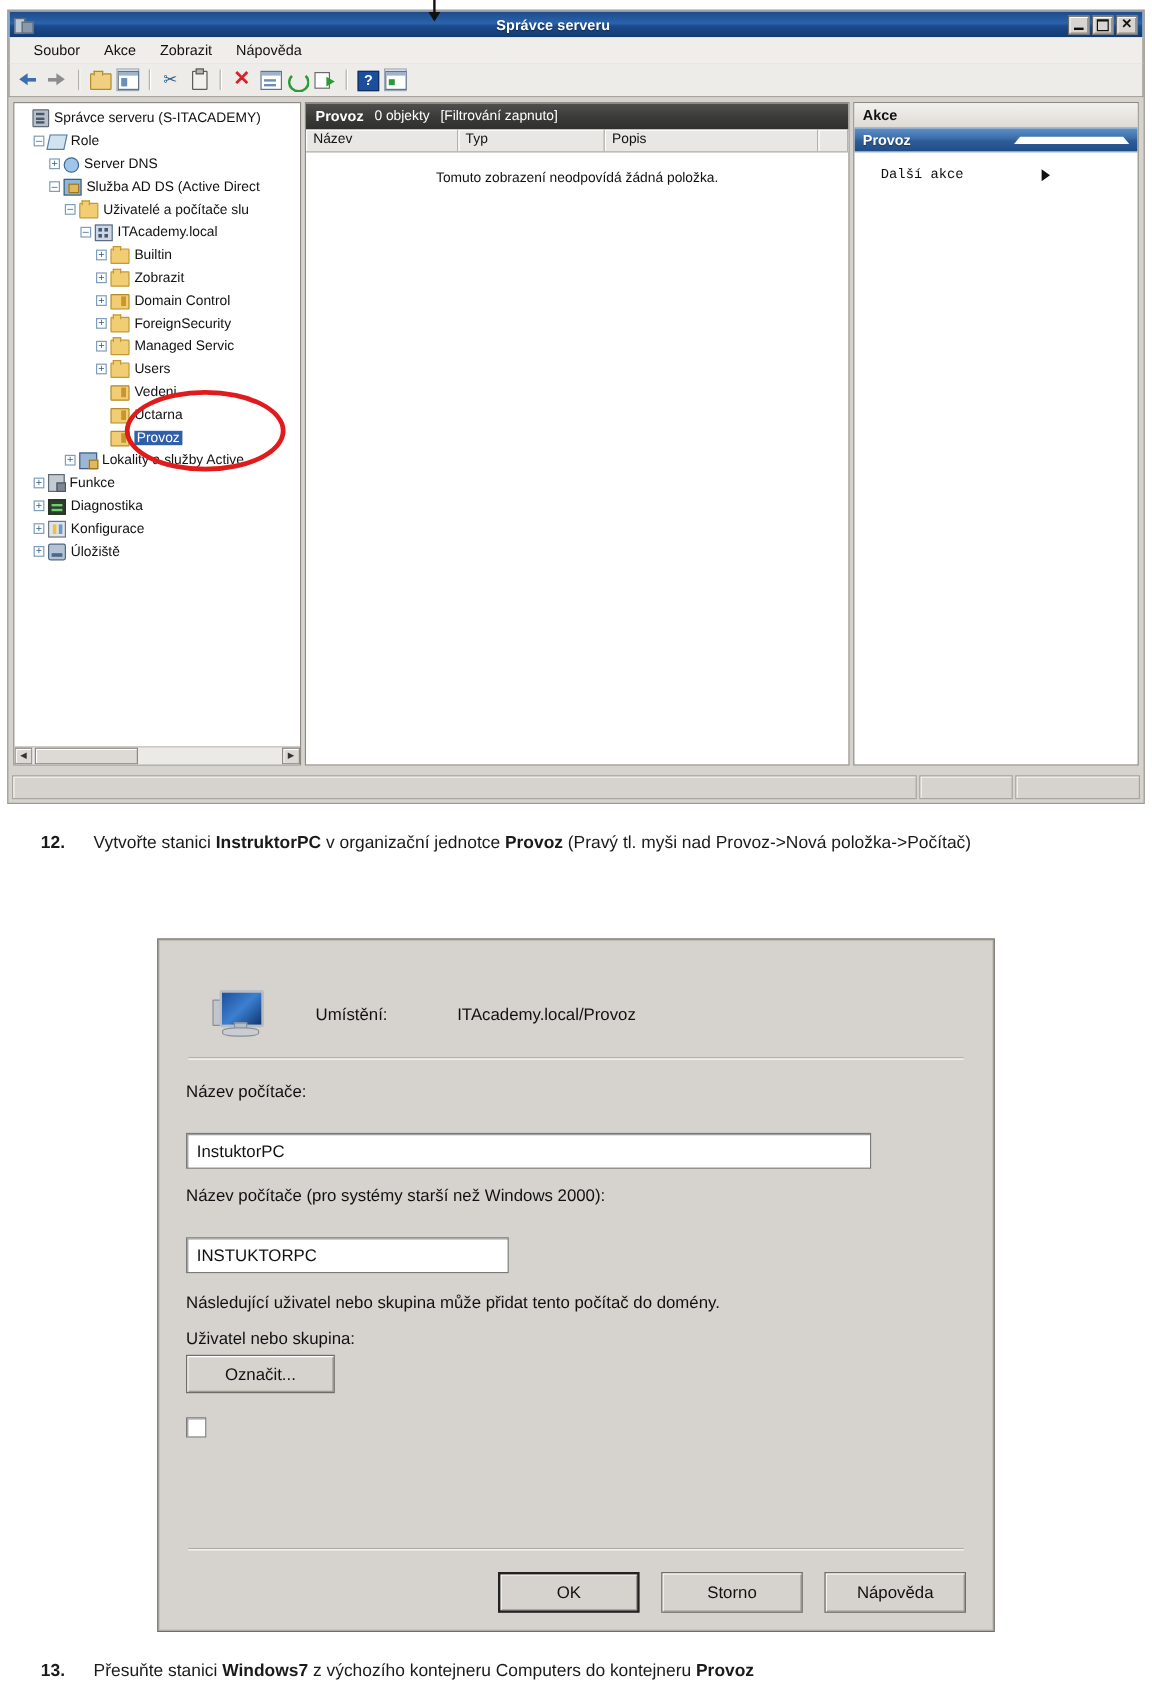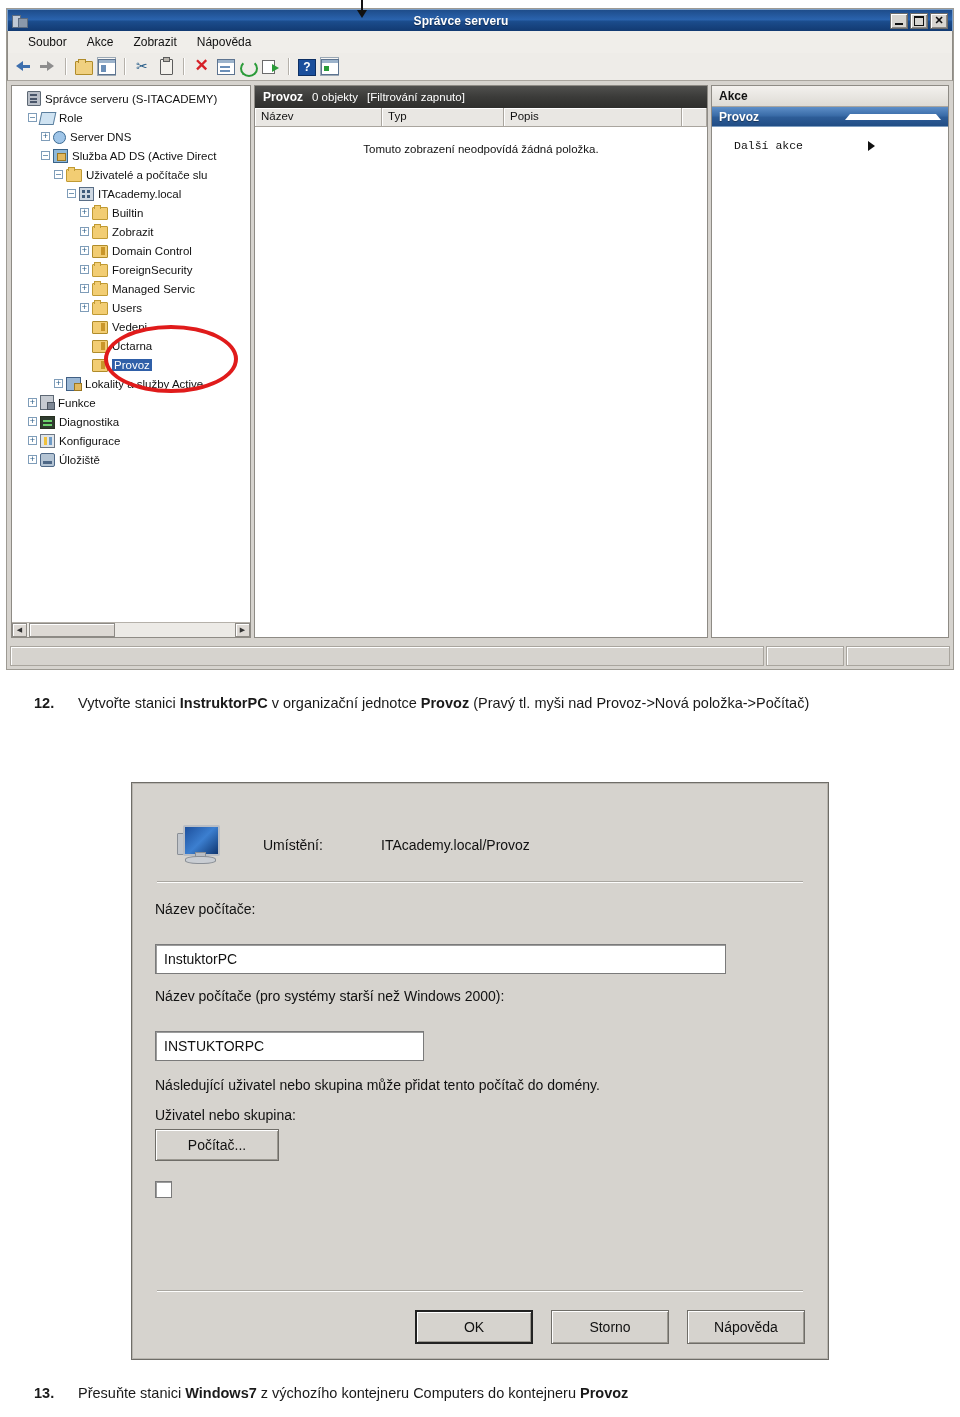--- a/index.html
+++ b/index.html
@@ -544,21 +544,21 @@
       <div class="field-block" style="margin-top:14px;">
         <label class="flabel">Název počítače (pro systémy starší než Windows 2000):</label>
         <div class="ftext w-half">INSTUKTORPC</div>
       </div>
 
       <div class="desc">Následující uživatel nebo skupina může přidat tento počítač do domény.</div>
 
       <div class="field-block" style="margin-top:14px;">
         <label class="flabel">Uživatel nebo skupina:</label>
         <div class="userrow">
-          <div class="btn btn-change">Počítač...</div>
+          <div class="btn btn-change">Označit...</div>
         </div>
       </div>
 
       <div class="chkrow">
         <span class="chkbox"></span>
       </div>
 
       <div class="dlg-footer">
         <div class="hr"></div>
         <div class="btnrow">

